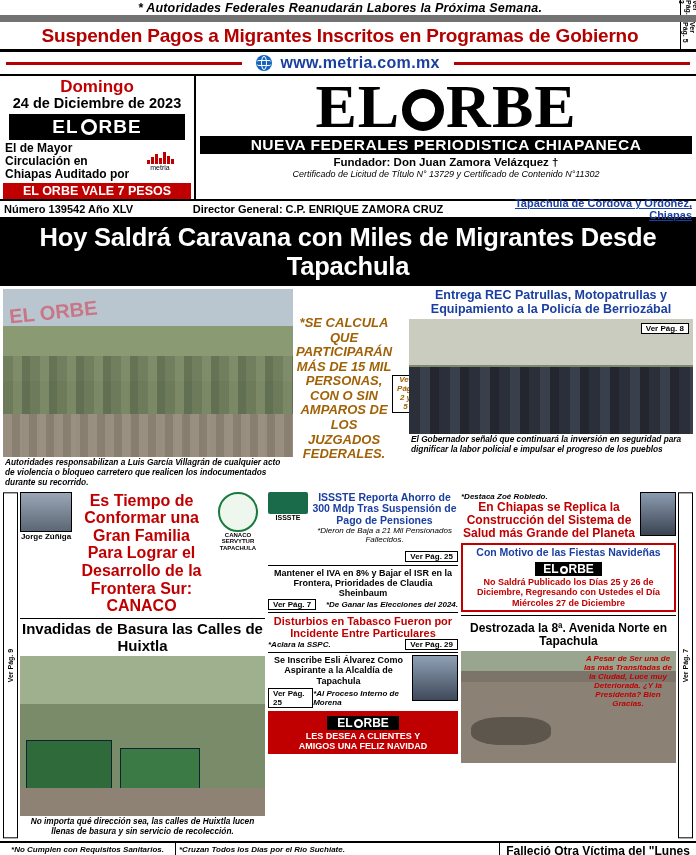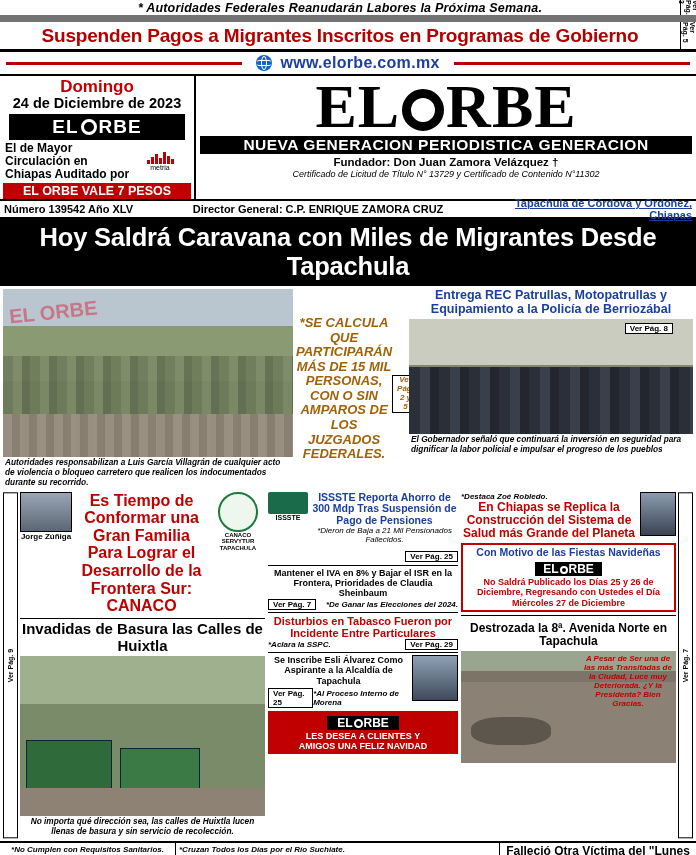--- a/index.html
+++ b/index.html
@@ -172,21 +172,21 @@
   </div>
 
   <div class="headline-strip">
     <div class="txt">Suspenden Pagos a Migrantes Inscritos en Programas de Gobierno</div>
     <div class="side-tab">Ver Pág. 5</div>
   </div>
 
   <div class="url-bar">
     <div class="rule"></div>
     <div class="globe"></div>
-    <div class="url">www.elorbe.com.mx</div>
+    <div class="url">www.metria.com.mx</div>
     <div class="rule"></div>
   </div>
 
   <div class="masthead">
     <div class="mast-left">
       <div class="domingo">Domingo</div>
       <div class="fecha">24 de Diciembre de 2023</div>
       <div class="mini-logo">
         <span>EL</span>
           <span class="o-ring"></span>
@@ -206,21 +206,21 @@
           </div>
           <div>metria</div>
         </div>
       </div>
       <div class="vale">EL ORBE VALE 7 PESOS</div>
     </div>
     <div class="mast-right">
       <div class="elorbe-big">
         EL<span class="ring"></span>RBE
       </div>
-      <div class="nueva">NUEVA GENERACION PERIODISTICA GENERACION</div>
+      <div class="nueva">NUEVA FEDERALES PERIODISTICA CHIAPANECA</div>
       <div class="fundador">Fundador: Don Juan Zamora Velázquez †</div>
       <div class="cert">Certificado de Licitud de Título N° 13729 y Certificado de Contenido N°11302</div>
     </div>
   </div>
 
   <div class="info-bar">
     <div class="num">Número 139542 Año XLV</div>
     <div class="dir">Director General: C.P. ENRIQUE ZAMORA CRUZ</div>
     <div class="loc">Tapachula de Córdova y Ordóñez, Chiapas</div>
   </div>
@@ -242,21 +242,21 @@
 
       <div class="center-col">
         <div>*SE CALCULA QUE PARTICIPARÁN MÁS DE 15 MIL PERSONAS, CON O SIN AMPAROS DE LOS JUZGADOS FEDERALES.</div>
         <div class="verpag" style="margin-top:10px">Ver Pág. 2 y 5</div>
       </div>
 
       <div style="flex:1">
         <div class="blue-head" style="font-size:12.5px">Entrega REC Patrullas, Motopatrullas y Equipamiento a la Policía de Berriozábal</div>
         <div class="photo" style="height:115px;margin-top:2px;background:linear-gradient(#c9ccbe 0 40%, #7f8a6d 40% 100%);position:relative">
           <div style="position:absolute;left:0;right:0;bottom:0;height:58%;background:repeating-linear-gradient(90deg,#2b2f3a 0 11px,#3a3f4c 11px 21px,#23262f 21px 30px)"></div>
-          <div style="position:absolute;right:20px;top:4px;" class="verpag">Ver Pág. 8</div>
+          <div style="position:absolute;right:4px;top:4px;" class="verpag">Ver Pág. 8</div>
         </div>
         <div class="caption">El Gobernador señaló que continuará la inversión en seguridad para dignificar la labor policial e impulsar el progreso de los pueblos</div>
       </div>
     </div>
 
     <div class="row" style="margin-top:3px">
 
       <div style="width:262px;display:flex;gap:2px">
         <div class="vtab">Ver Pág. 9</div>
         <div style="flex:1">

